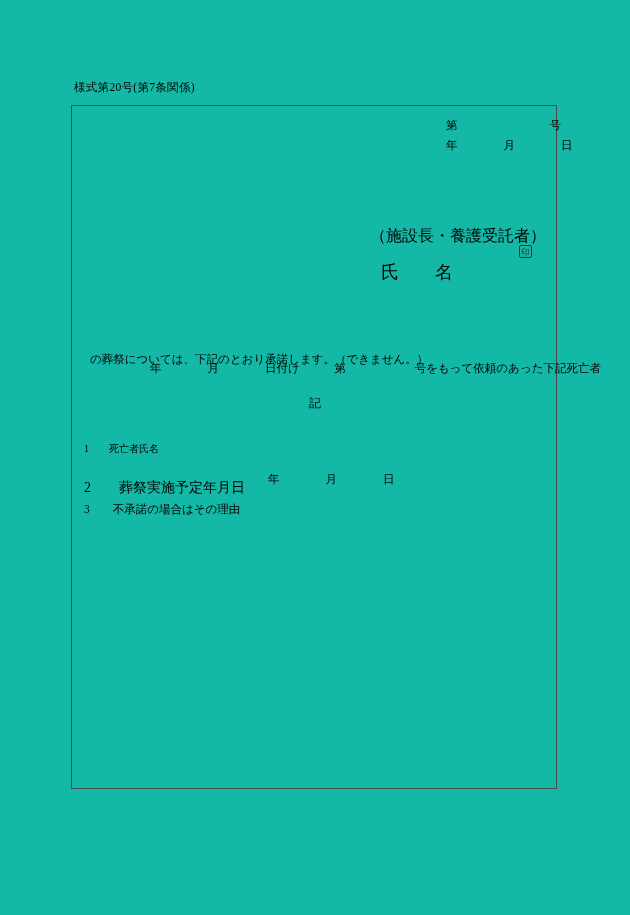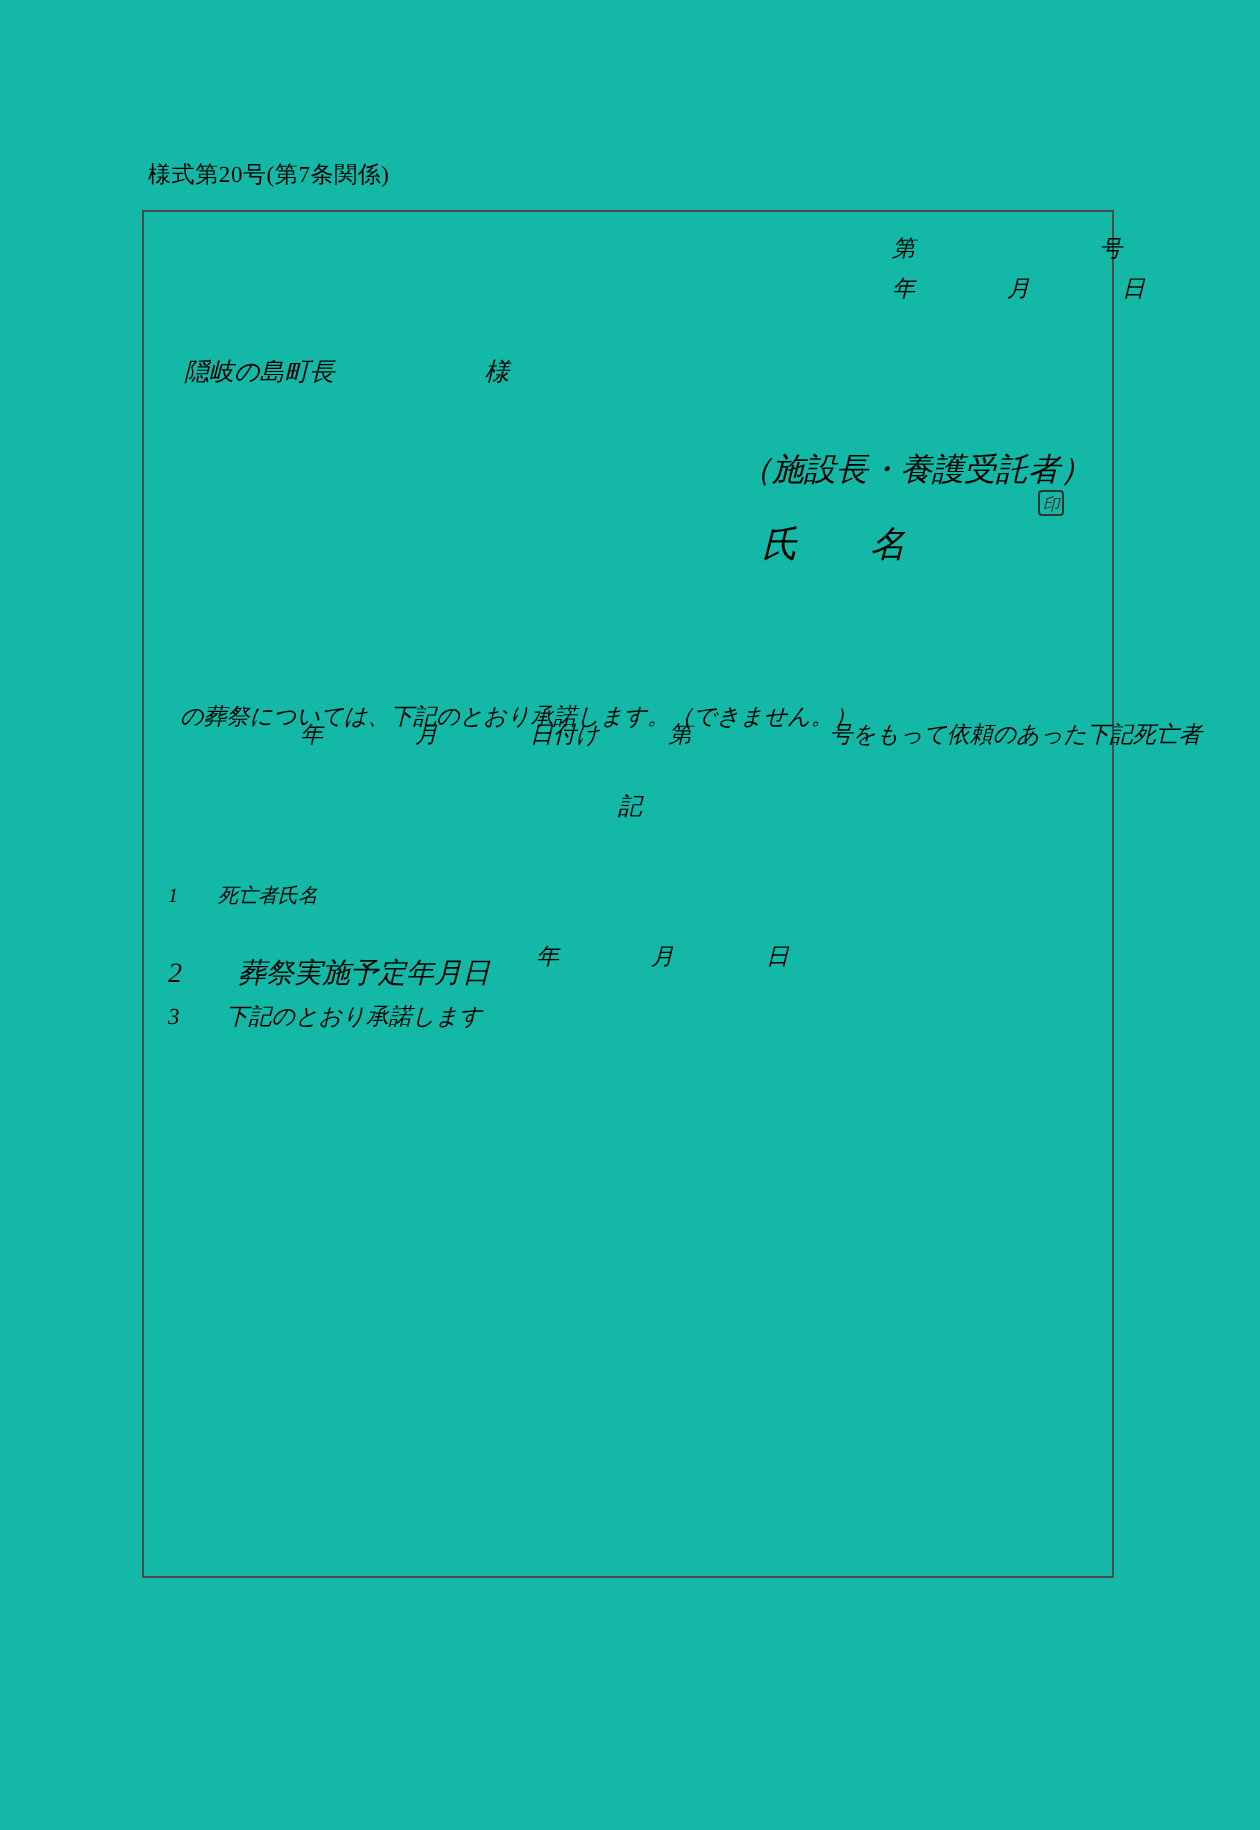--- a/index.html
+++ b/index.html
@@ -37,21 +37,20 @@
     height: 684px;
     border: 1px solid #4a4a4a;
     box-sizing: border-box;
   }
   .inner {
     position: absolute;
     left: 0;
     top: 0;
     width: 486px;
     height: 684px;
-    font-style: italic;
   }
   .abs {
     position: absolute;
     white-space: pre;
     font-size: 11.5px;
     line-height: 1.3;
   }
   .num-line-1 { left: 374px; top: 12px; }
   .num-line-2 { left: 374px; top: 32px; }
   .addressee { left: 20px; top: 72px; font-size: 12.5px; }
@@ -100,35 +99,34 @@
 <div class="page">
 
   <div class="form-label">様式第20号(第7条関係)</div>
 
   <div class="doc-border">
     <div class="inner">
 
       <div class="abs num-line-1">第　　　　　　　　号</div>
       <div class="abs num-line-2">年　　　　月　　　　日</div>
 
-      <div class="abs addressee">隠岐の島町長　　　　　　様</div>
 
       <div class="abs facility">（施設長・養護受託者）</div>
       <div class="abs name-row">氏　　名</div>
       <div class="seal">印</div>
 
 
       <div class="abs body-line-1">年　　　　月　　　　日付け　　　第　　　　　　号をもって依頼のあった下記死亡者</div>
       <div class="abs body-line-2">の葬祭については、下記のとおり承諾します。（できません。）</div>
 
       <div class="abs ki">記</div>
 
       <div class="abs item-1"><span>1</span>　　<span>死亡者氏名</span></div>
 
       <div class="abs item-2"><span>2</span>　　<span>葬祭実施予定年月日</span></div>
       <div class="abs item-2-date">年　　　　月　　　　日</div>
 
-      <div class="abs item-3"><span>3</span>　　<span>下記のとおり承諾します</span></div>
+      <div class="abs item-3"><span>3</span>　　<span>不承諾の場合はその理由</span></div>
 
     </div>
   </div>
 
 </div>
 
 </body></html>

